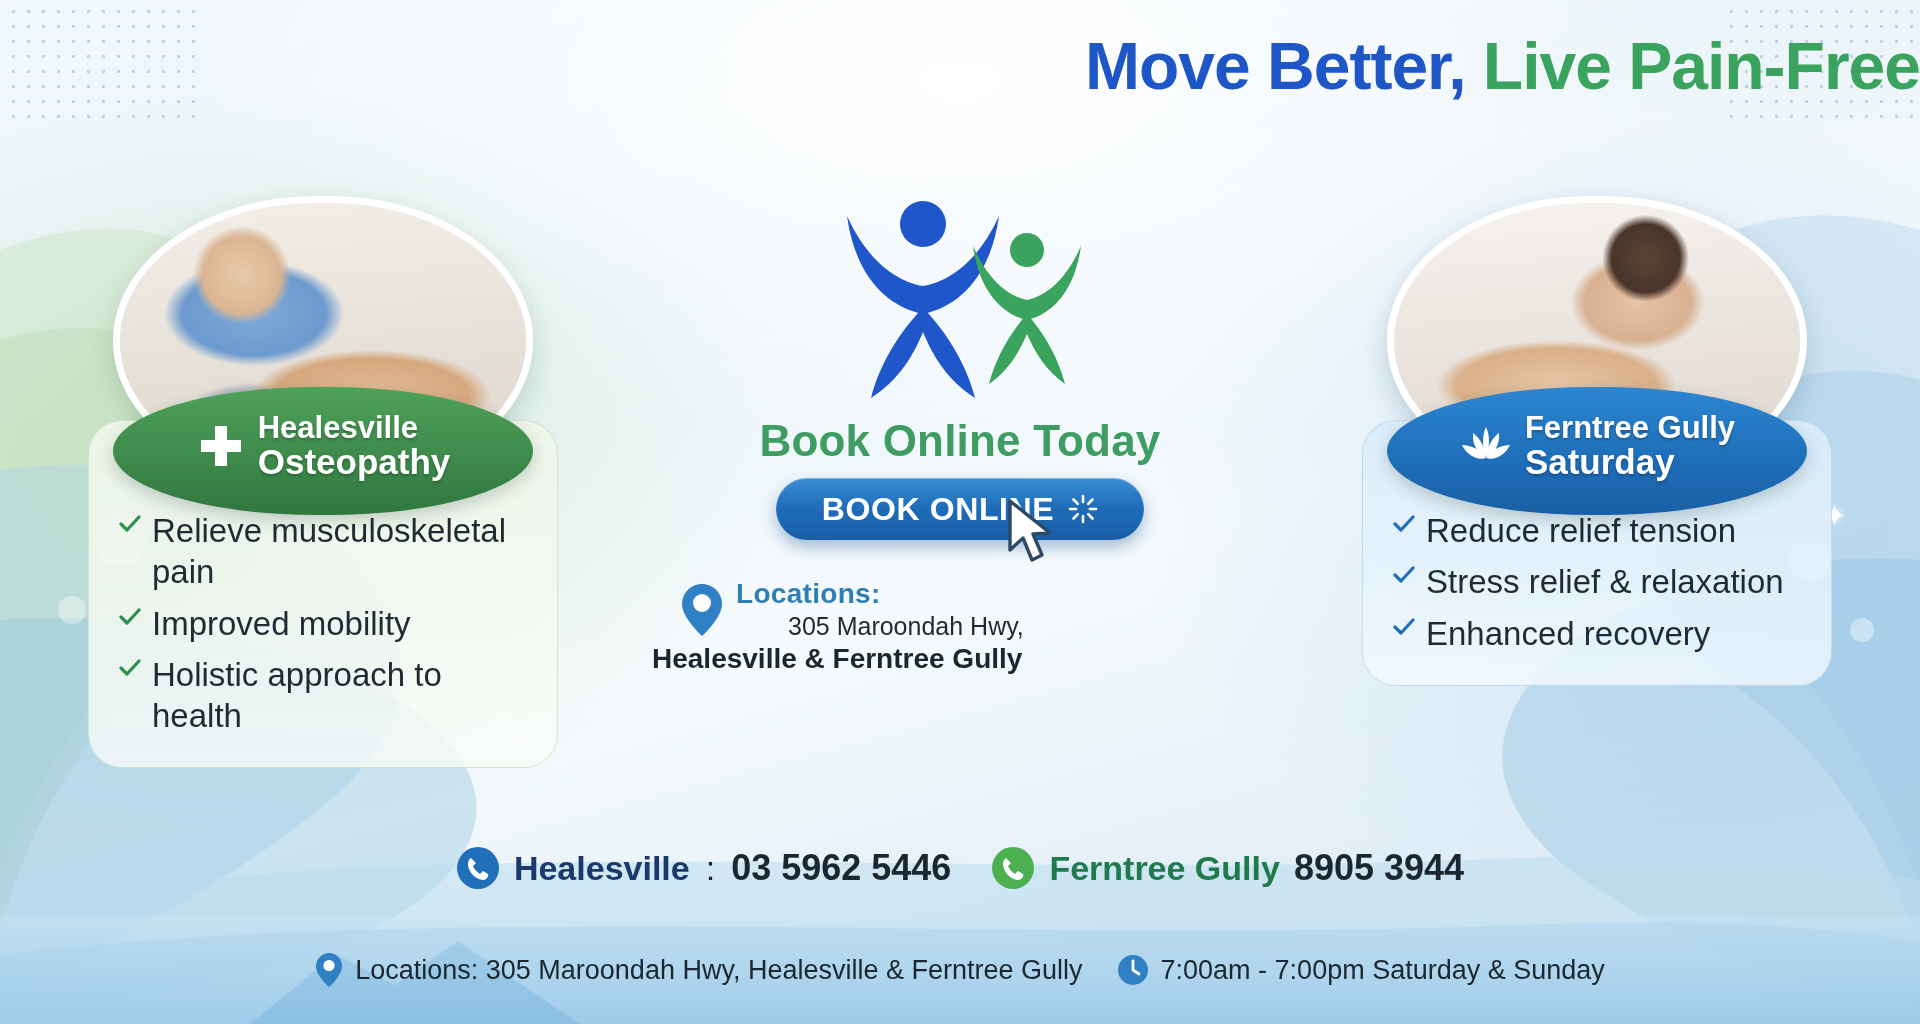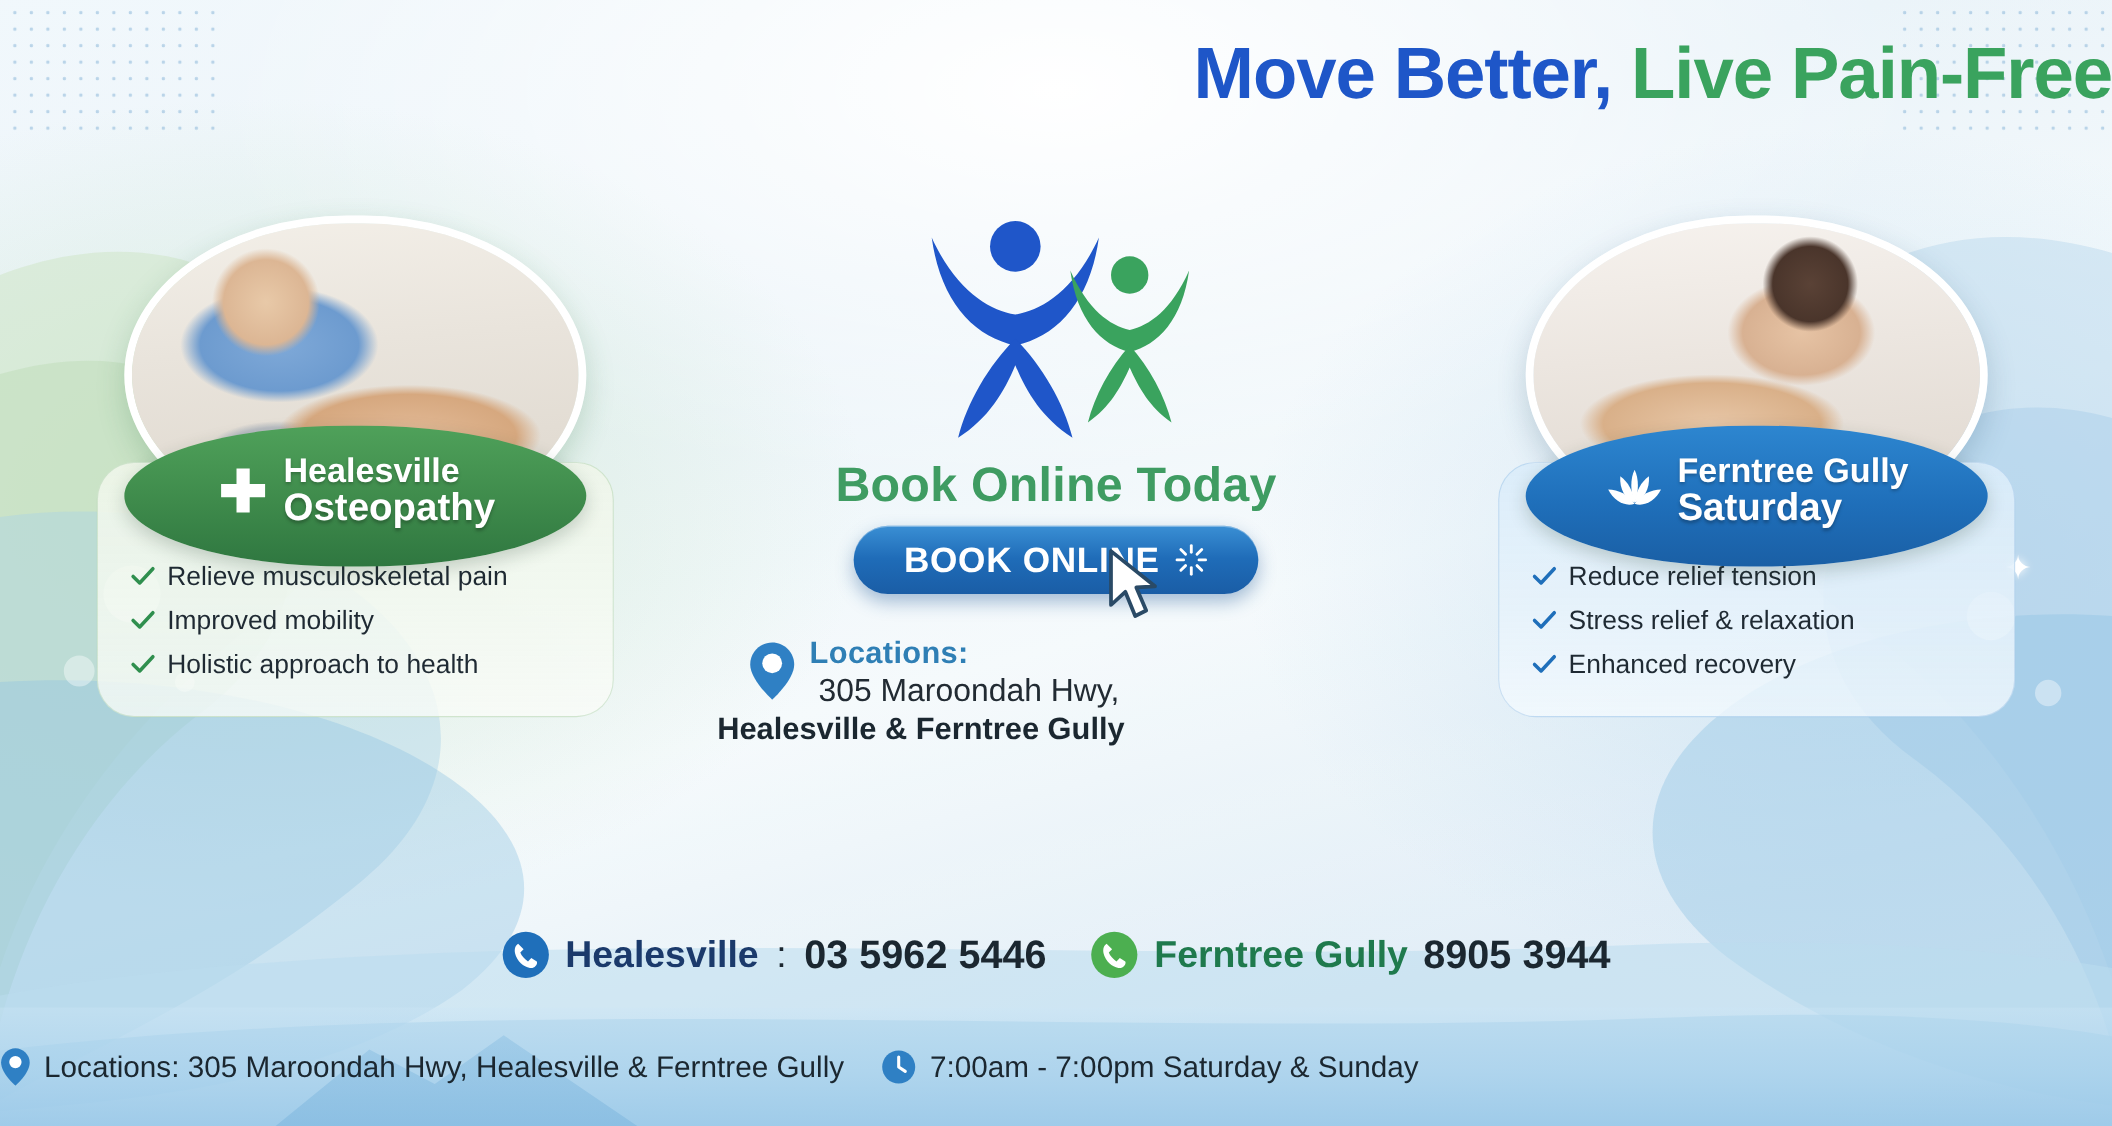--- a/index.html
+++ b/index.html
@@ -150,21 +150,21 @@
     text-shadow: 0 2px 3px rgba(0,0,0,0.25);
   }
   .badge-text .l1 { display: block; }
   .badge-text .l2 { display: block; font-size: 35px; }
 
   .bullets { list-style: none; margin-top: 6px; }
   .bullets li {
     display: flex;
     align-items: flex-start;
     gap: 11px;
-    font-size: 24px;
+    font-size: 33px;
     color: #1f2a33;
     padding: 5px 0 5px 6px;
     line-height: 1.25;
   }
   .tick { flex: 0 0 auto; margin-top: 4px; }
 
   
   .center {
     position: absolute;
     left: 50%;
@@ -219,24 +219,25 @@
   }
   .loc-pin { flex: 0 0 auto; margin-top: 4px; }
   .loc-text { text-align: left; }
   .loc-title {
     font-size: 28px;
     font-weight: 700;
     color: #2f7fb5;
     letter-spacing: 0.3px;
   }
   .loc-line1 {
-    font-size: 29px;
+    font-size: 25px;
     color: #222b33;
     margin-top: 2px;
     padding-left: 8px;
+    margin-left: 44px;
   }
   .loc-line2 {
     font-size: 28px;
     font-weight: 700;
     color: #1b2730;
     margin-top: 2px;
     margin-left: -84px;
     white-space: nowrap;
   }
 
@@ -258,20 +259,21 @@
   .phone-num { font-size: 36px; color: #1b2730; font-weight: 700; }
   .phone-sep { font-size: 34px; color: #1b2730; padding: 0 2px; }
 
   
   .footer {
     position: absolute;
     left: 0; right: 0; bottom: 0;
     height: 108px;
     display: flex;
     align-items: center;
+    justify-content: center;
     gap: 34px;
     background: linear-gradient(180deg, rgba(205,230,246,0.35) 0%, rgba(170,210,238,0.55) 55%, rgba(150,198,232,0.7) 100%);
     z-index: 7;
   }
   .footer-item { display: flex; align-items: center; gap: 12px; }
   .footer-text { font-size: 27px; color: #1b2730; }
 
   .mountain {
     position: absolute;
     left: 250px; bottom: 0;

